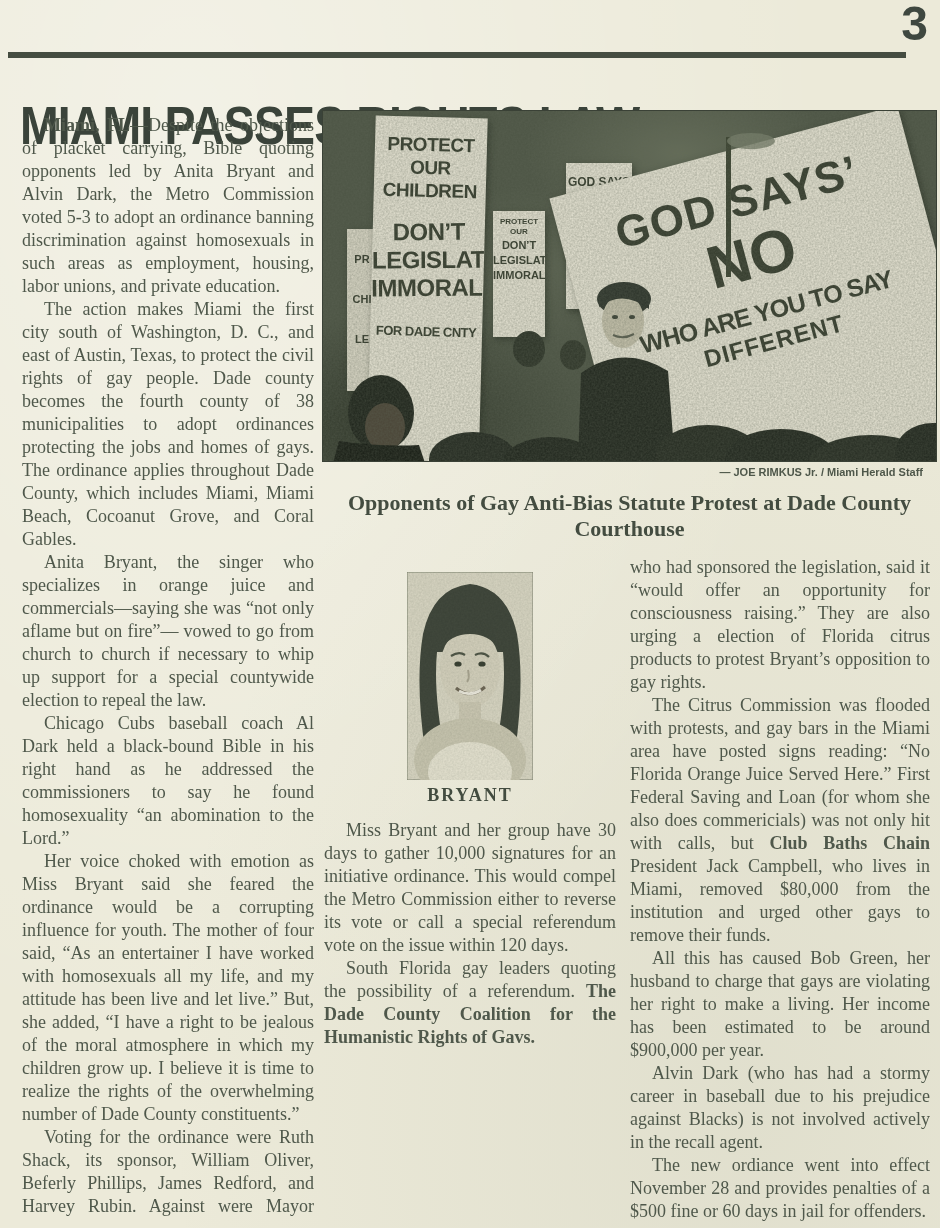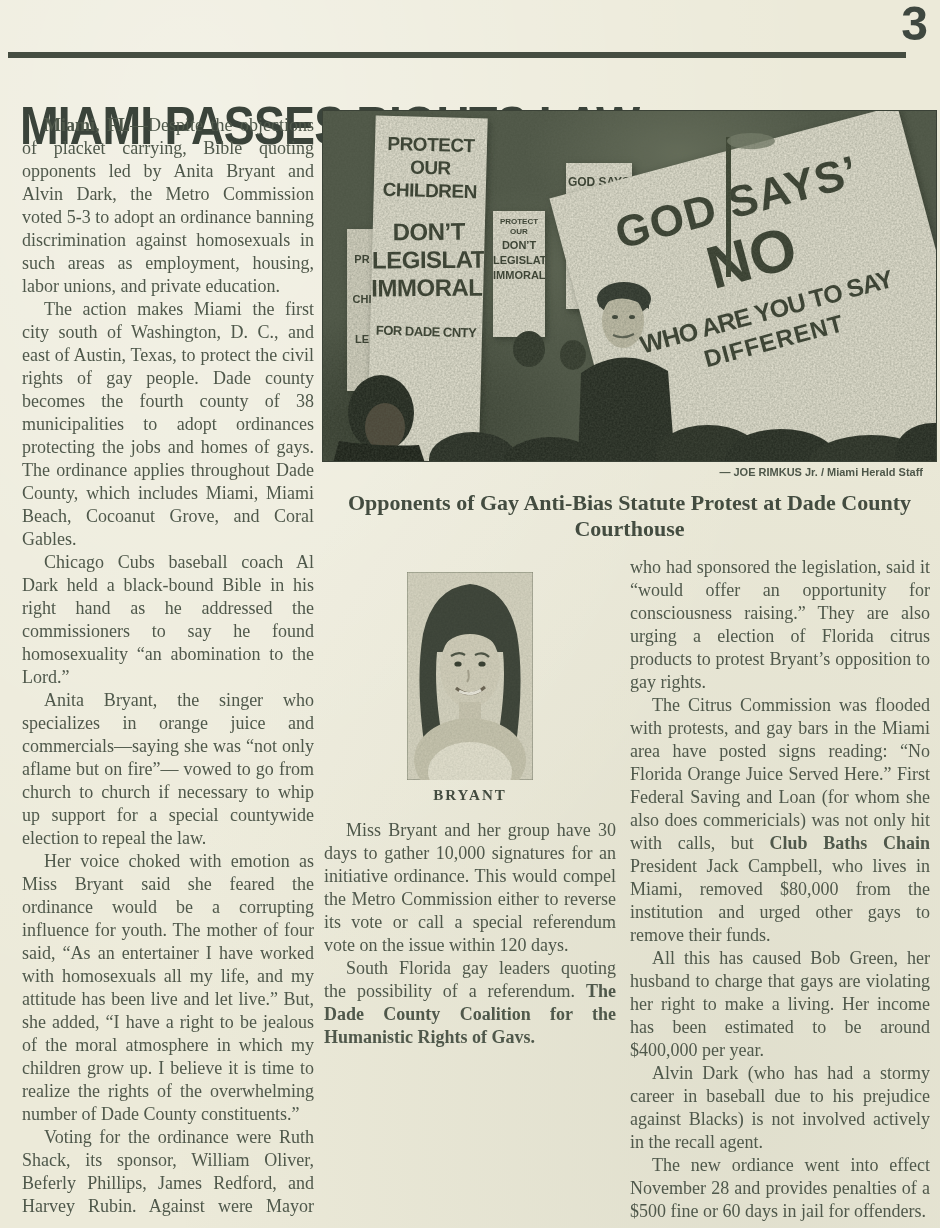--- a/index.html
+++ b/index.html
@@ -79,21 +79,21 @@
   .col1{left:22px;top:114px;width:292px;height:1108px;overflow:hidden;}
   .col2{left:324px;top:556px;width:292px;height:672px;overflow:hidden;}
   .col3{left:630px;top:556px;width:300px;height:672px;overflow:hidden;}
   .col p{margin:0;text-indent:22px;}
   .col p.noindent{text-indent:0;}
   .bold{font-weight:bold;}
   
   .bryant-fig{width:126px;margin:16px auto 2px auto;}
   .bryant-fig svg{display:block;}
   .bryant-caption{
-    text-align:center;font-weight:bold;font-size:15px;letter-spacing:2px;
+    text-align:center;font-weight:bold;font-size:18px;letter-spacing:2px;
     color:#434c40;margin:4px 0 12px 0;text-indent:0 !important;
   }
 </style>
 </head>
 <body>
 
 <div class="page">
 
   <div class="page-number">3</div>
   <div class="top-rule"></div>
@@ -171,22 +171,22 @@
       <rect width="615" height="352" filter="url(#grain-f)"></rect>
     </svg>
   </div>
 
   <div class="photo-credit">—  JOE RIMKUS Jr. / Miami Herald Staff</div>
   <div class="photo-caption">Opponents of Gay Anti-Bias Statute Protest at Dade County Courthouse</div>
 
   <div class="col col1">
       <p><span class="bold">Miami, FL</span><span>—Despite the objections of placket carrying, Bible quoting opponents led by Anita Bryant and Alvin Dark, the Metro Commission voted 5-3 to adopt an ordinance banning discrimination against homosexuals in such areas as employment, housing, labor unions, and private education.</span></p>
       <p><span>The action makes Miami the first city south of Washington, D. C., and east of Austin, Texas, to protect the civil rights of gay people.  Dade county becomes the fourth county of 38 municipalities to adopt ordinances protecting the jobs and homes of gays.  The ordinance applies throughout Dade County, which includes Miami, Miami Beach, Cocoanut Grove, and Coral Gables.</span></p>
+      <p><span>Anita Bryant, the singer who specializes in orange juice and commercials—saying she was “not only aflame but on fire”— vowed to go from church to church if necessary to whip up support for a special countywide election to repeal the law.</span></p>
       <p><span>Chicago Cubs baseball coach Al Dark held a black-bound Bible in his right hand as he addressed the commissioners to say he found homosexuality “an abomination to the Lord.”</span></p>
-      <p><span>Anita Bryant, the singer who specializes in orange juice and commercials—saying she was “not only aflame but on fire”— vowed to go from church to church if necessary to whip up support for a special countywide election to repeal the law.</span></p>
       <p><span>Her voice choked  with emotion as Miss Bryant said she feared the ordinance would be a corrupting influence for youth.  The mother of four said, “As an entertainer I have worked with homosexuals all my life, and my attitude has been live and let live.”  But, she added, “I have a right to be jealous of the moral atmosphere in which my children grow up.  I believe it is time to realize the rights of the overwhelming number of Dade County constituents.”</span></p>
       <p><span>Voting for the ordinance were Ruth Shack, its sponsor, William Oliver, Beferly Phillips, James Redford, and Harvey Rubin.  Against were Mayor Steve Clark, Clara Oesterle and Neal Adams.  Barry Schreiber was home ill, but had told</span></p>
     </div>
 
   <div class="col col2">
     <div>
       </div>
 
     <div class="bryant-fig">
       <svg width="126" height="208" viewBox="0 0 126 208" xmlns="http://www.w3.org/2000/svg">
@@ -215,18 +215,18 @@
 
     <div>
         <p><span>Miss Bryant and her group have 30 days to gather 10,000 signatures for an initiative ordinance.  This would compel the Metro Commission either to reverse its vote or call a special referendum vote on the issue within 120 days.</span></p>
         <p><span>South Florida gay leaders quoting the possibility of a referendum.  </span><span class="bold">The Dade County Coalition for the Humanistic Rights of Gavs.</span></p>
       </div>
   </div>
 
   <div class="col col3">
       <p class="noindent"><span>who had sponsored the legislation, said it “would offer an opportunity for consciousness raising.”  They are also urging a election of Florida citrus products to protest Bryant’s opposition to gay rights.</span></p>
       <p><span>The Citrus Commission was flooded with protests, and gay bars in the Miami area have posted signs reading:  “No Florida Orange Juice Served Here.”  First Federal Saving and Loan (for whom she also does commericials) was not only hit with calls, but </span><span class="bold">Club Baths Chain</span><span> President Jack Campbell, who lives in Miami, removed $80,000 from the institution and urged other gays to remove their funds.</span></p>
-      <p><span>All this has caused Bob Green, her husband to charge that gays are violating her right to make a living.  Her income has been estimated to be around $400,000 per year.</span></p>
+      <p><span>All this has caused Bob Green, her husband to charge that gays are violating her right to make a living.  Her income has been estimated to be around $900,000 per year.</span></p>
       <p><span>Alvin Dark (who has had a stormy career in baseball due to his prejudice against Blacks) is not involved actively in the recall agent.</span></p>
       <p><span>The new ordiance went into effect November 28 and provides penalties of a $500 fine or 60 days in jail for offenders.</span></p>
     </div>
 
 </div>
 
 </body></html>

